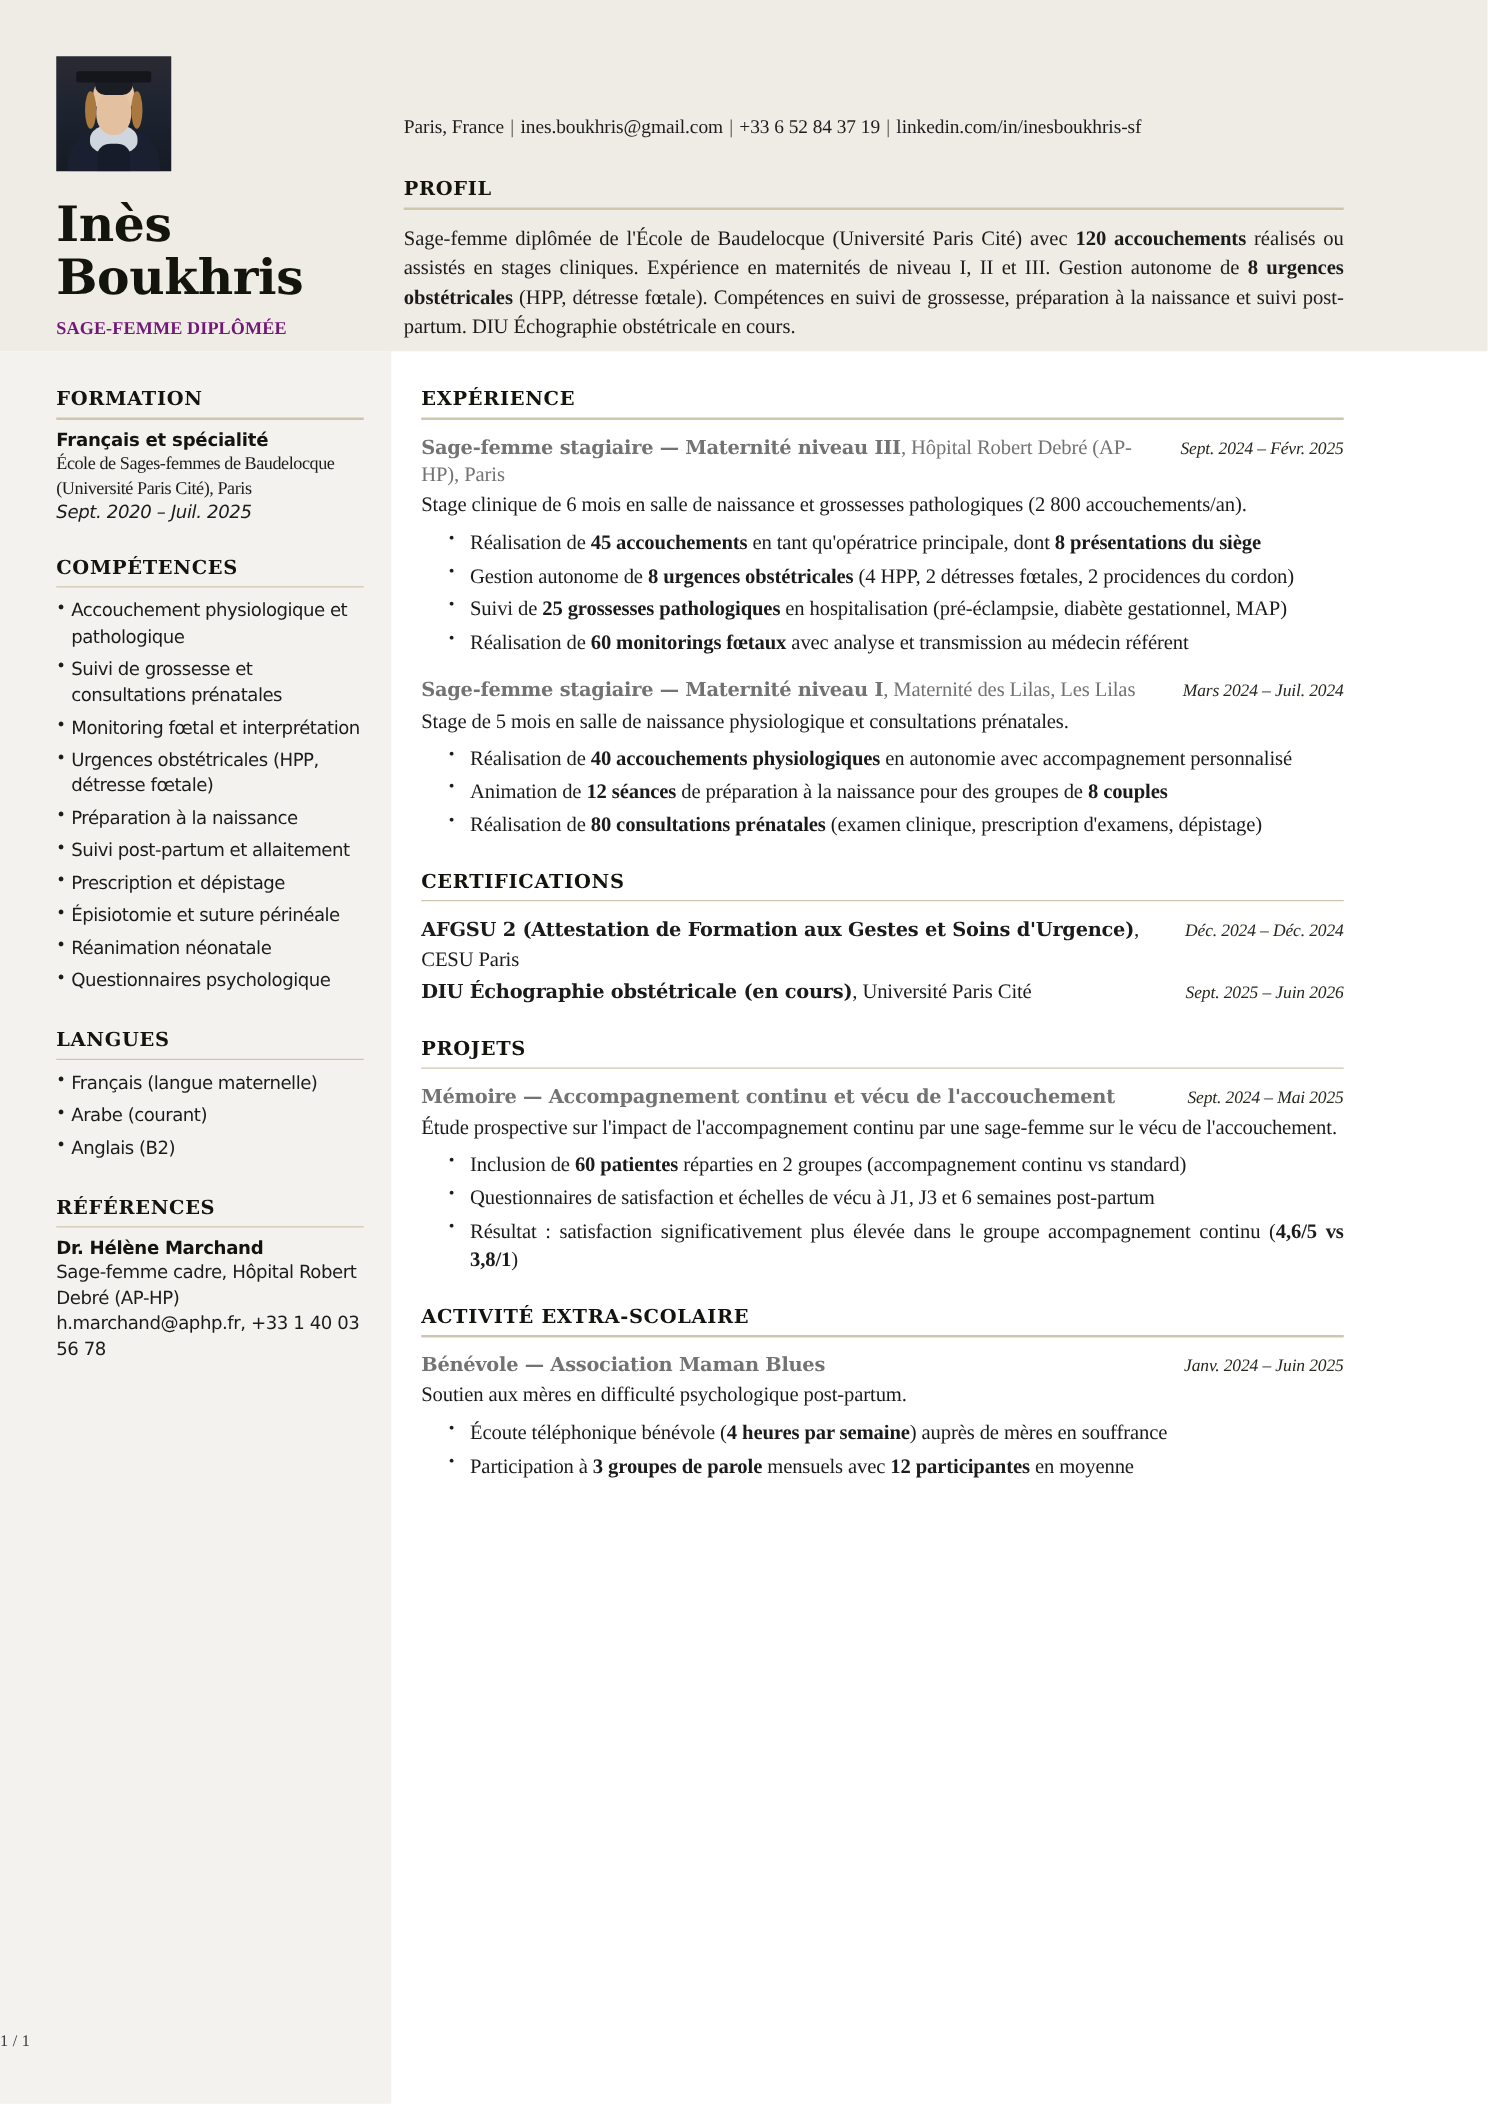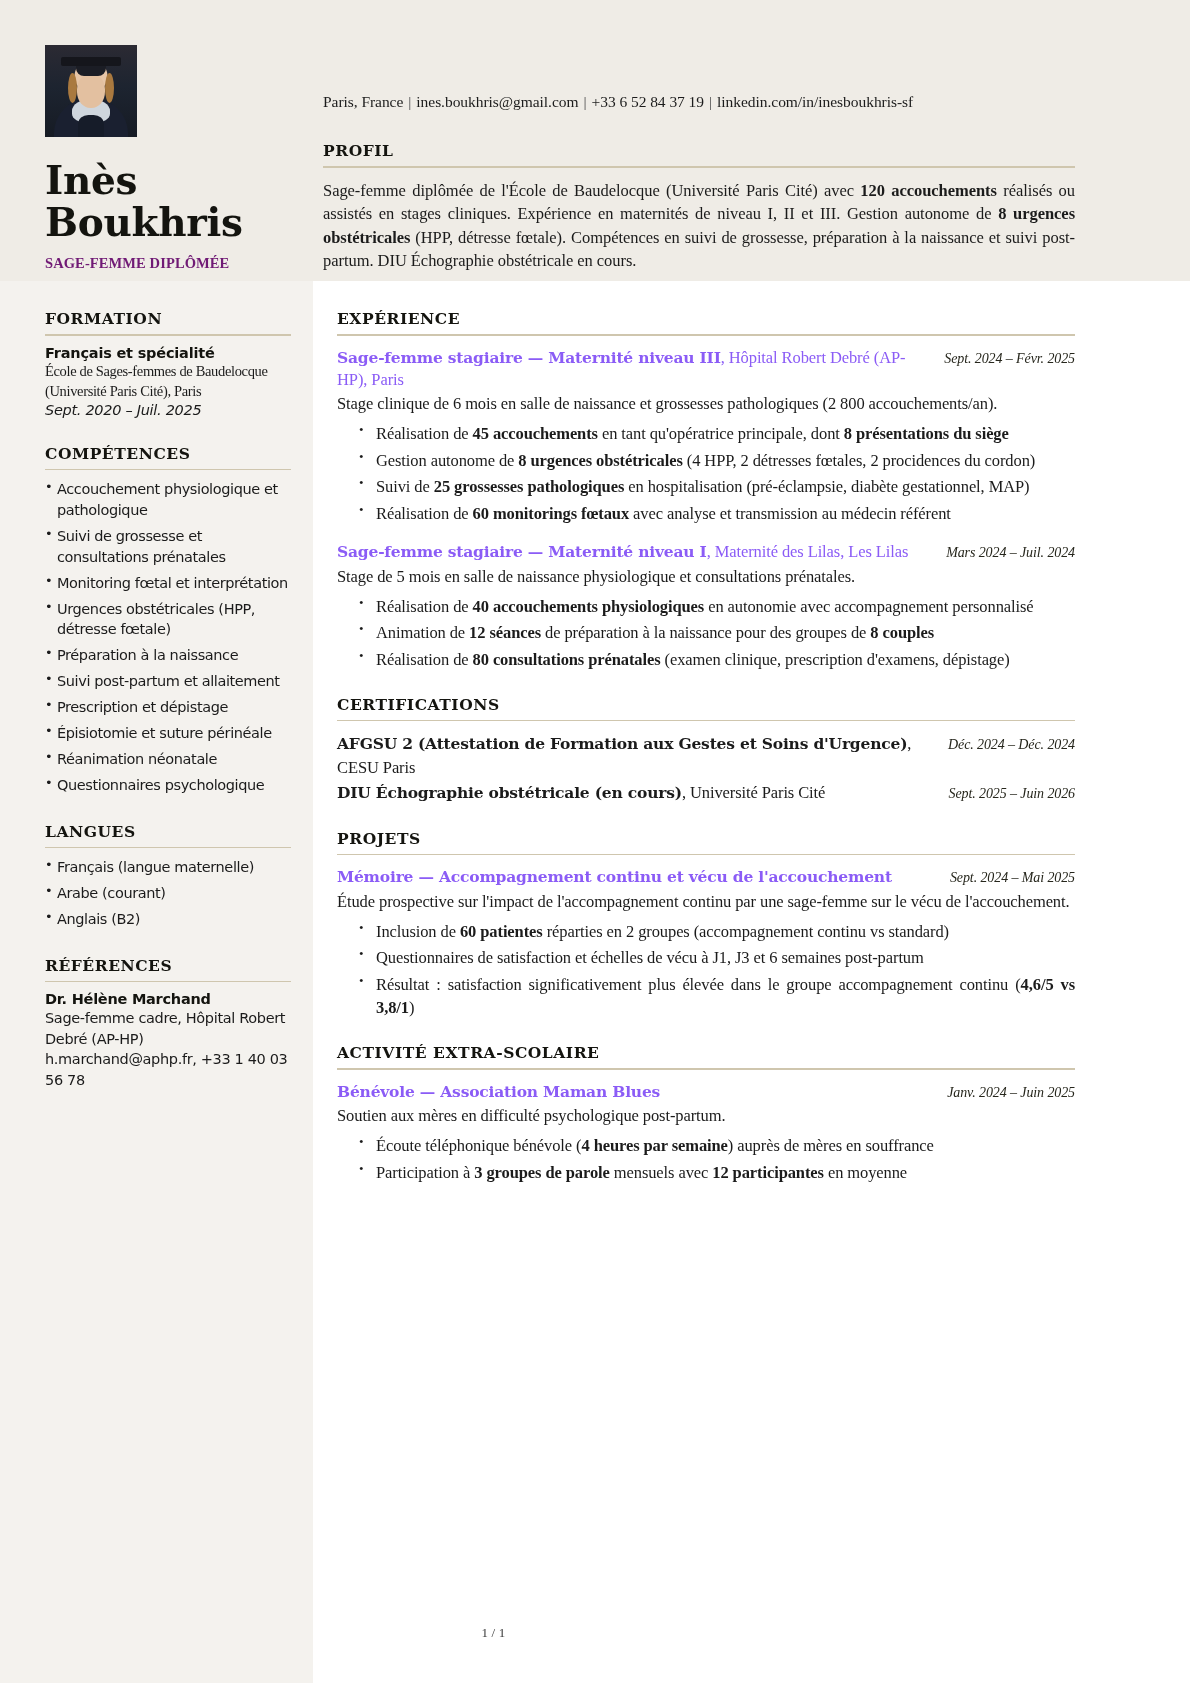--- a/index.html
+++ b/index.html
@@ -266,21 +266,21 @@
 
   .entry { margin-bottom: 16px; }
   .entry-head {
     display: flex;
     align-items: baseline;
     gap: 14px;
   }
   .entry-title {
     font-size: 16.5px;
     line-height: 1.36;
-    color: #8b5cf6;
+    color: #737373;
     flex: 1;
     letter-spacing: -0.1px;
   }
   .entry-title b {
     font-family: "DejaVu Serif", serif;
     font-weight: 700;
     font-size: 15.5px;
     letter-spacing: -0.2px;
   }
   .entry-date {
@@ -344,21 +344,20 @@
     font-size: 15.5px;
     letter-spacing: -0.2px;
   }
 
   
   .footer {
     position: absolute;
     left: 0;
     bottom: 42px;
     width: 987px;
-    text-align: center;
     font-size: 13px;
     color: #3a3a3a;
     letter-spacing: 0.2px;
   }
 </style>
 </head>
 <body>
 
 <div class="page">
   <div class="header-band"></div>

